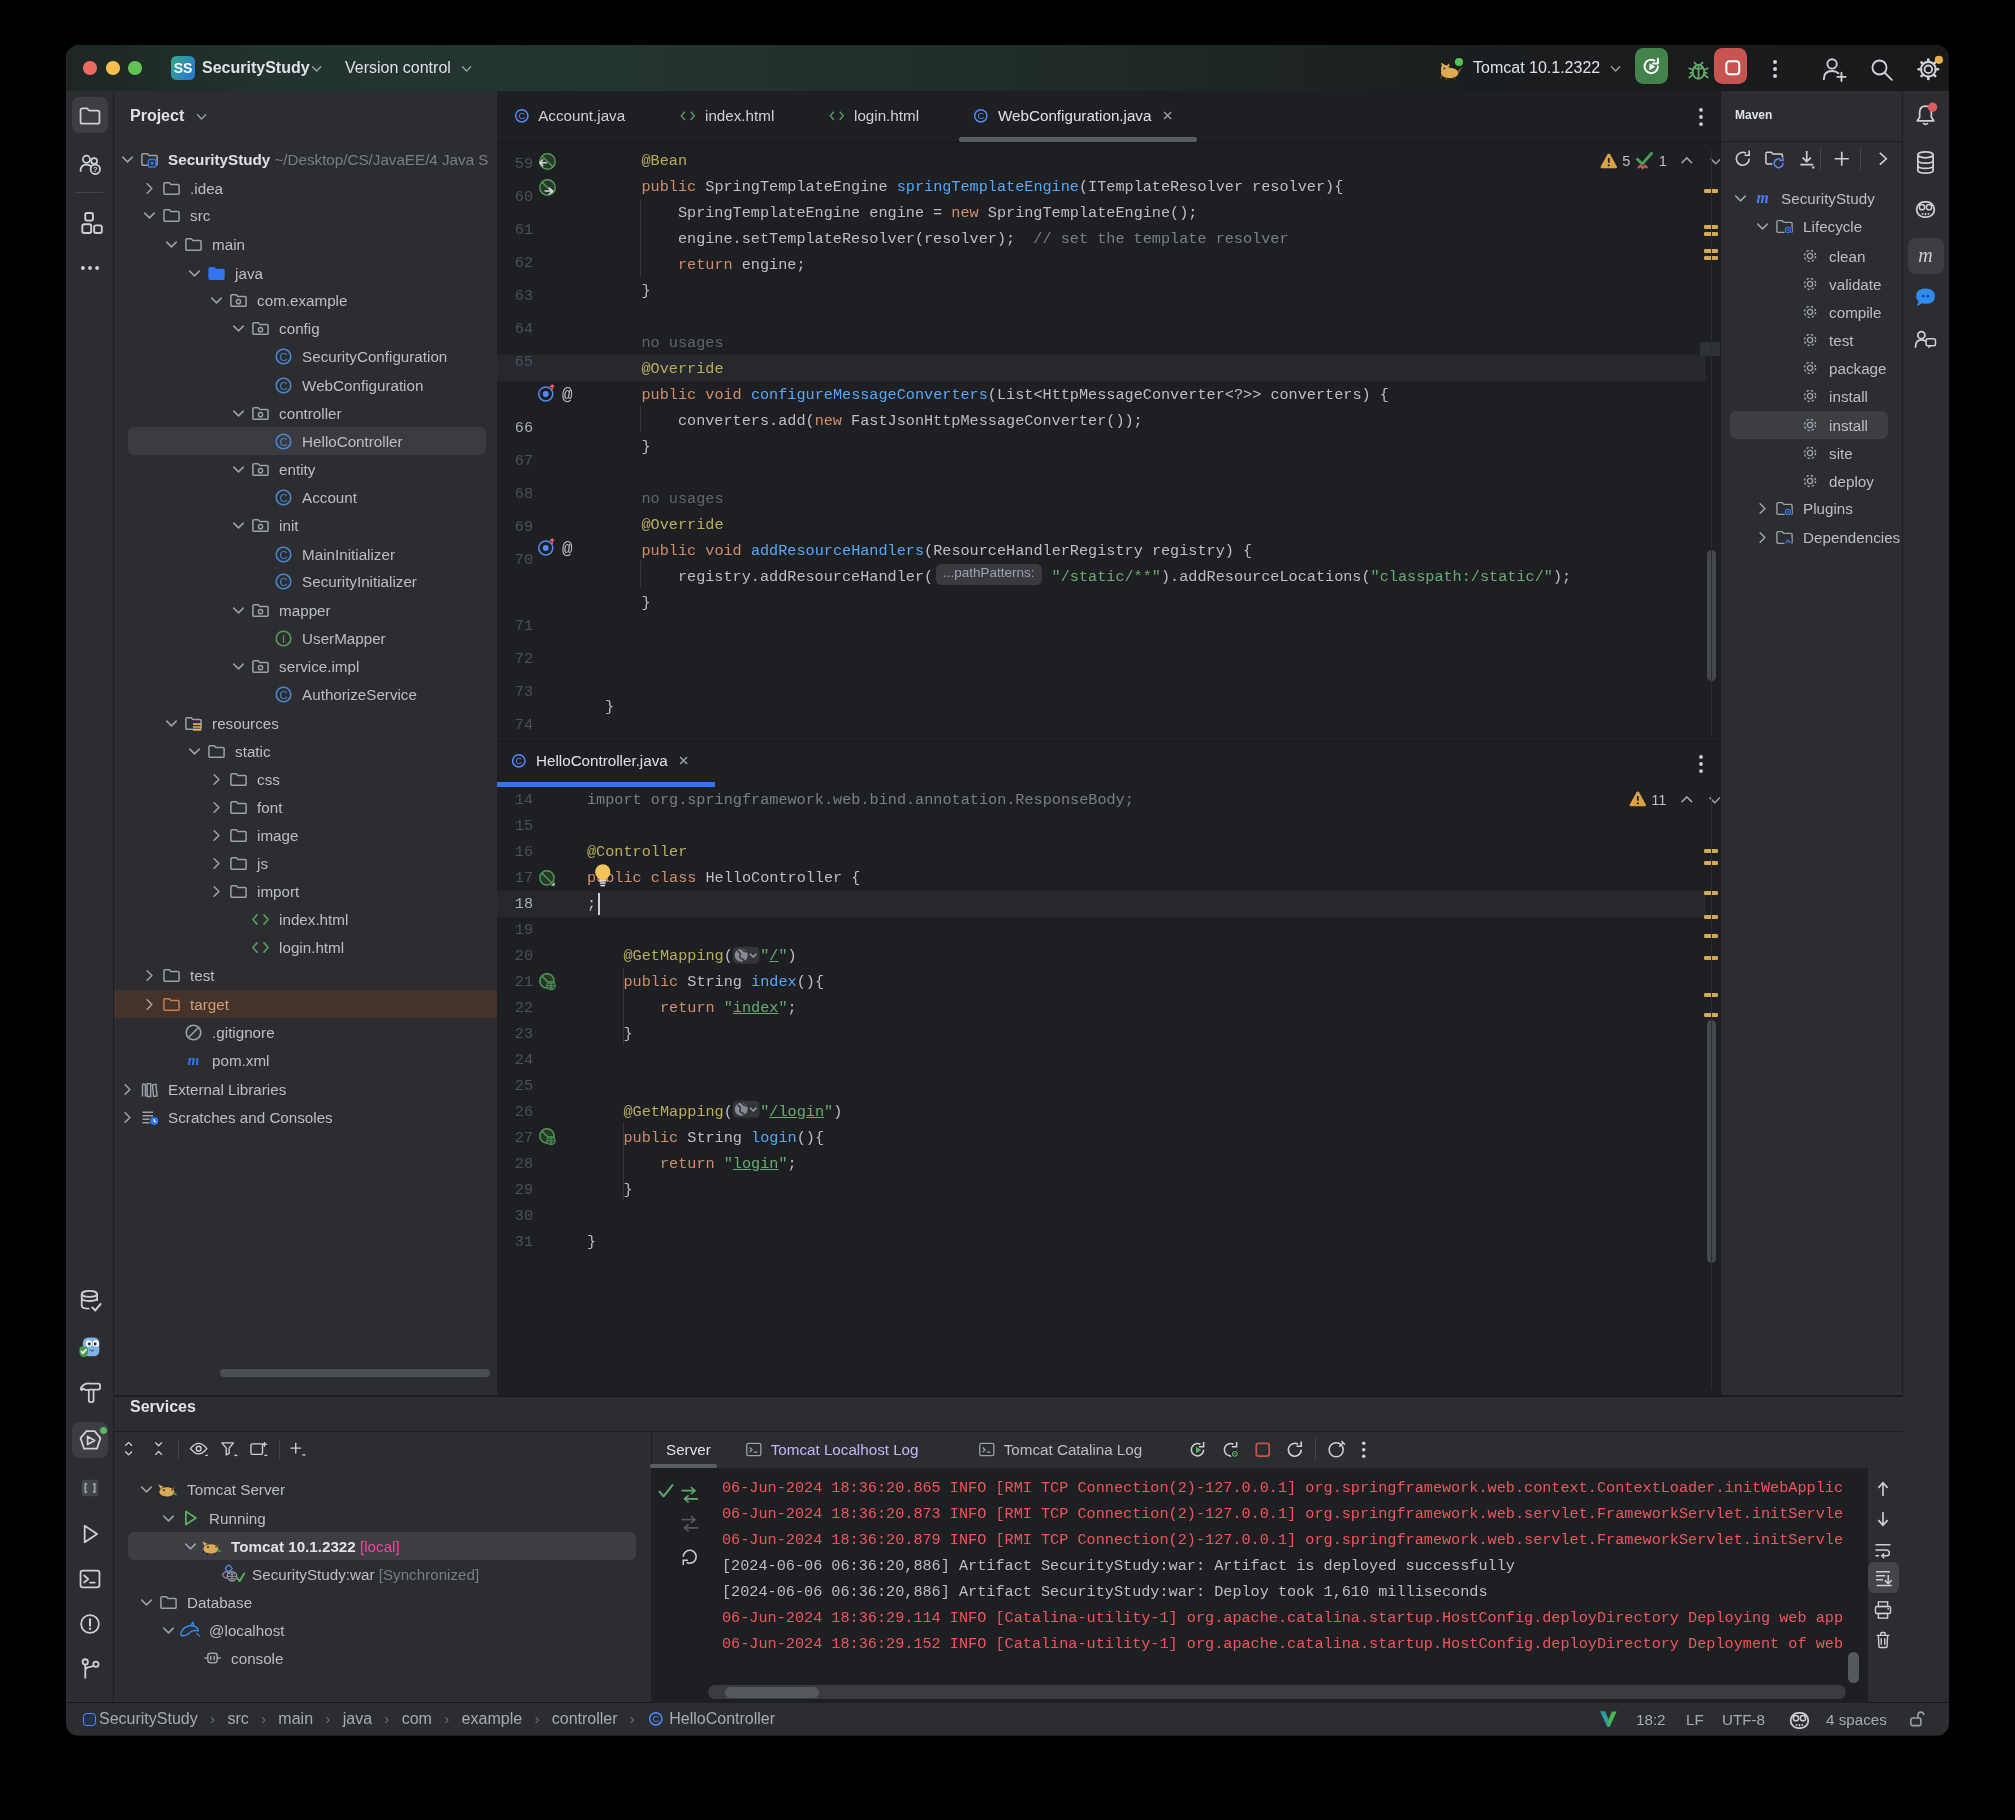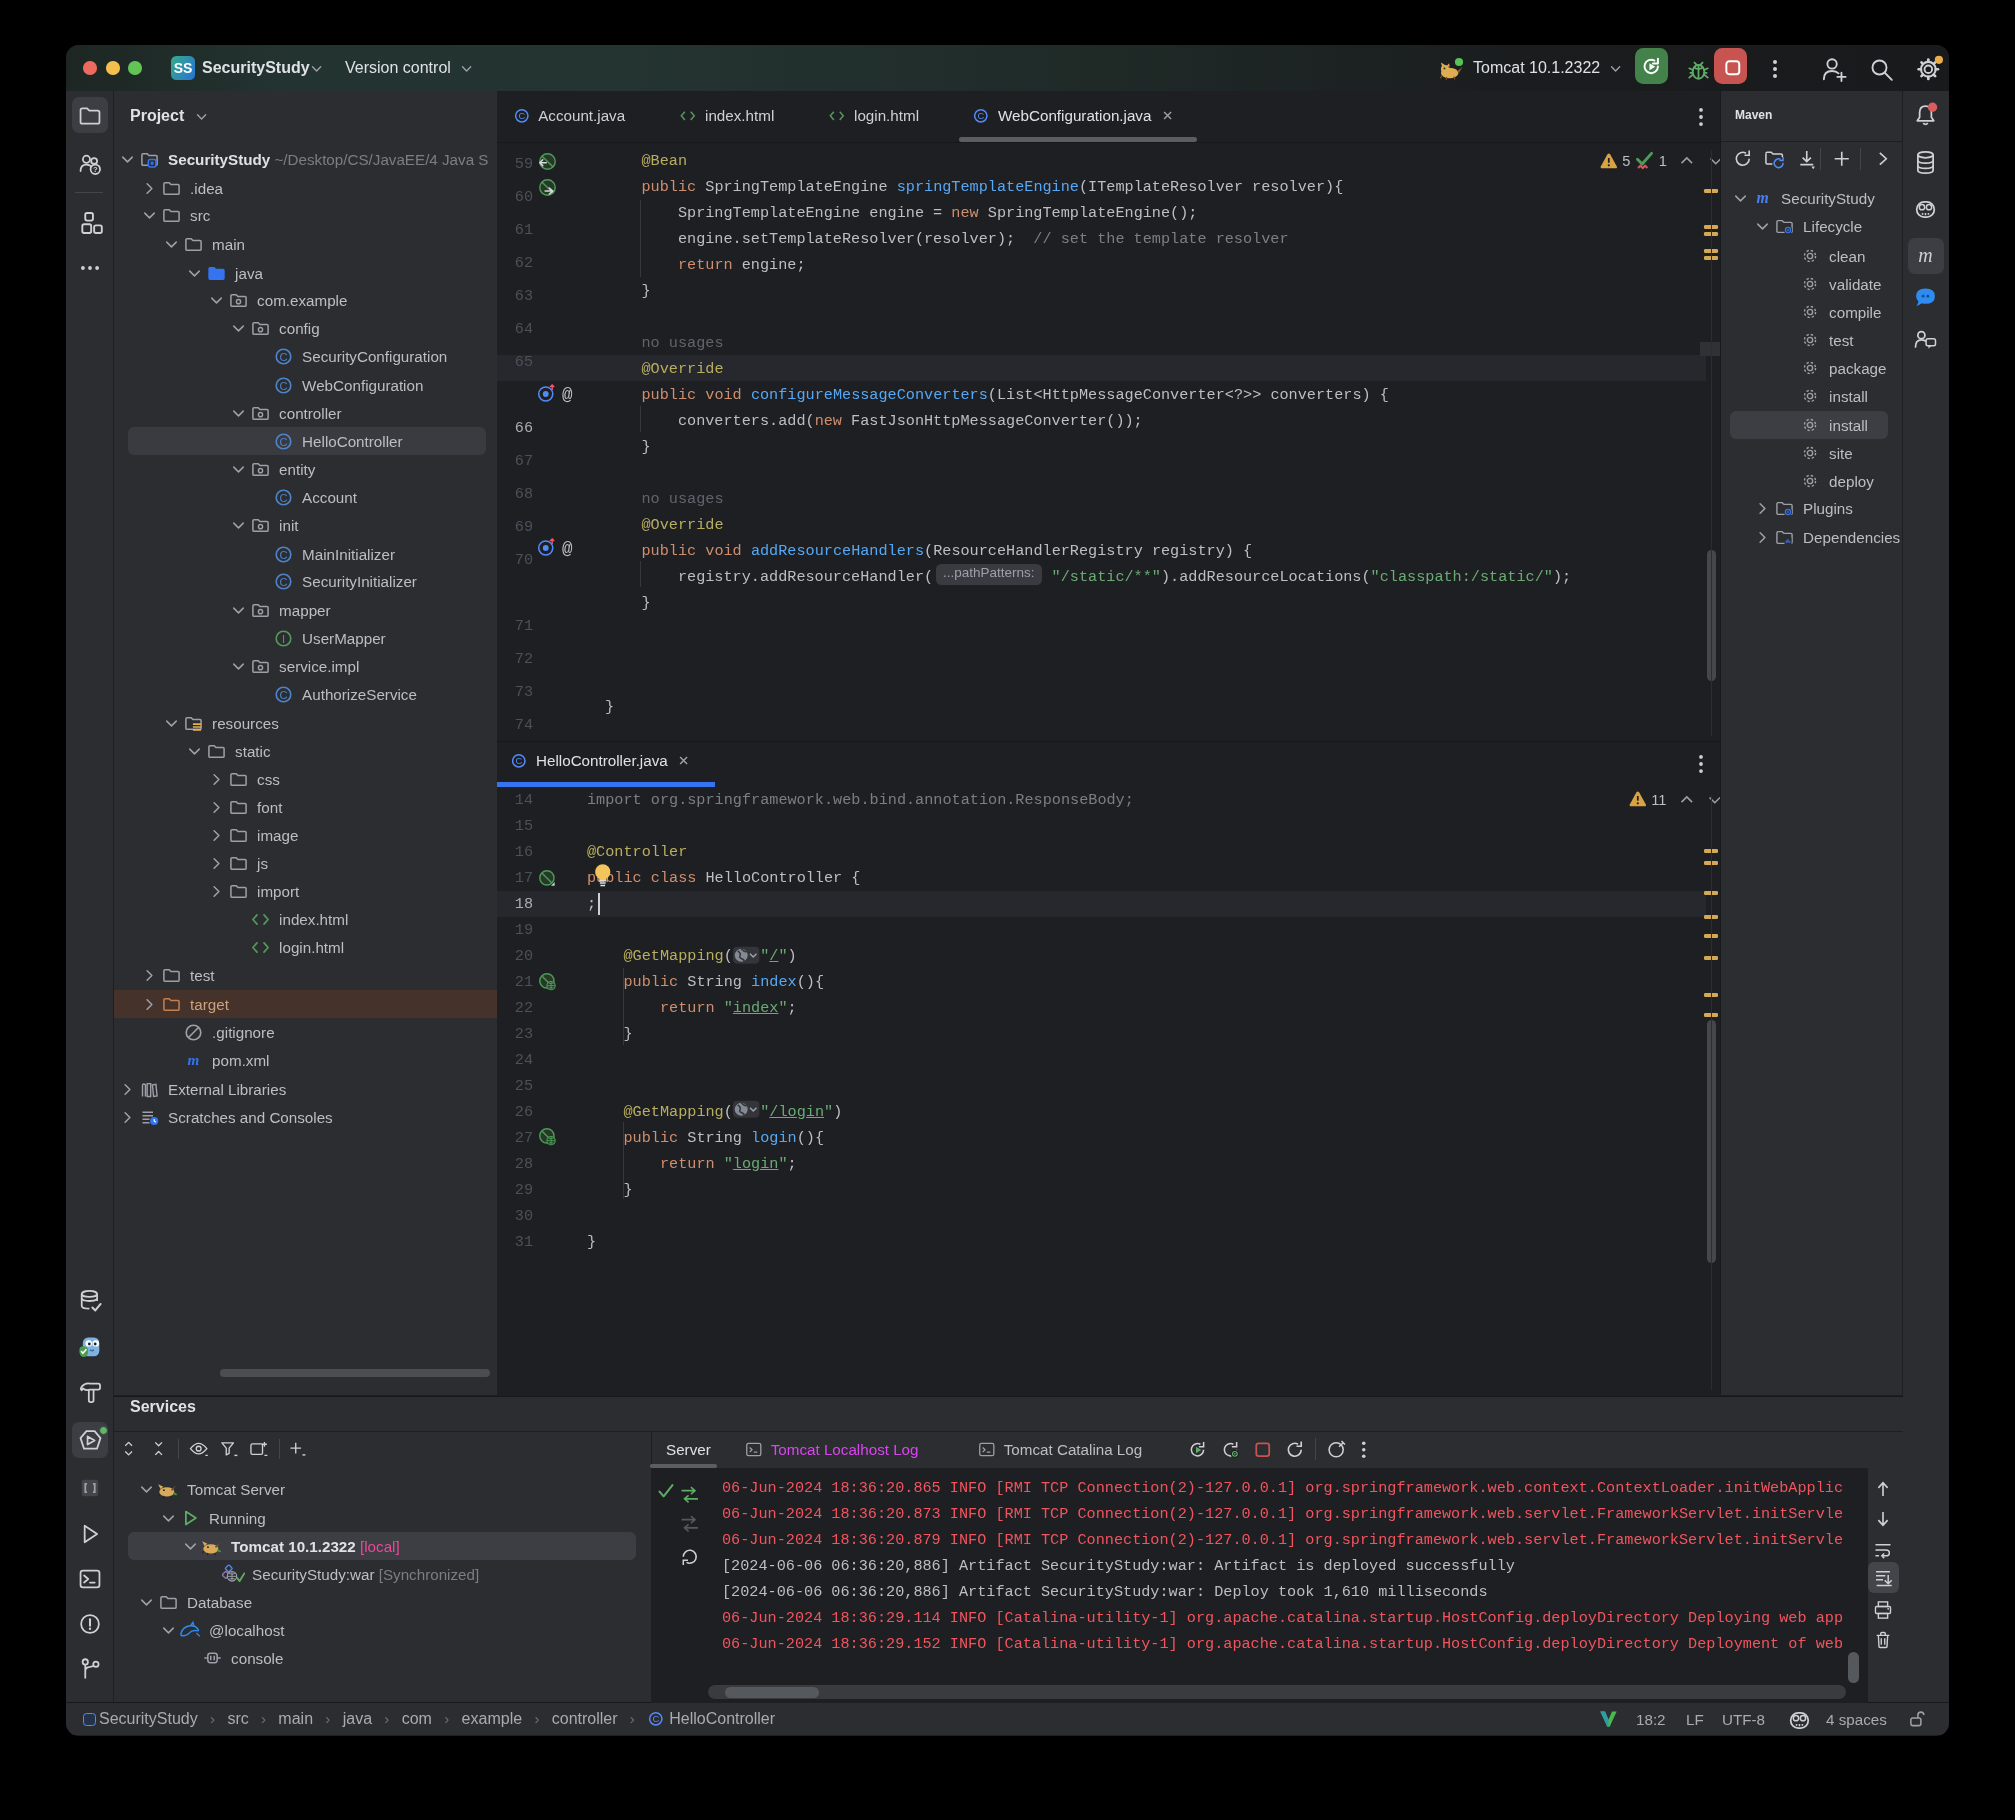--- a/index.html
+++ b/index.html
@@ -1215,21 +1215,21 @@
             <rect x="10" y="9" width="16" height="16" rx="4" fill="none" stroke="#9DA0A8" stroke-width="2.6"></rect>
             <path d="M15 13 L15 21 M21 13 L21 21" stroke="#9DA0A8" stroke-width="2.6"></path>
           </svg>
         </span>
         <span class="lbl">console</span>
       </div>
 <div class="a" style="left:651px;top:1432px;width:0.6px;height:271px;background:#1E1F22"></div>
 <div class="a" style="left:652px;top:1468px;width:1216px;height:235px;background:#1E1F22"></div>
 <div class="a ui" style="left:666px;top:1441px;color:#DFE1E5">Server</div>
 <div class="a" style="left:650px;top:1464px;width:67px;height:4.1px;border-radius:1.8px;background:#5A5D63"></div>
-<div class="a ui" style="left:745px;top:1441px;color:#d946ef"><svg width="17.6" height="17.6" viewBox="0 0 30 30" style="display:inline-block;vertical-align:-3.5px">
+<div class="a ui" style="left:745px;top:1441px;color:#c4b5fd"><svg width="17.6" height="17.6" viewBox="0 0 30 30" style="display:inline-block;vertical-align:-3.5px">
           <rect x="3" y="4" width="24" height="21" rx="3" fill="none" stroke="#9DA0A8" stroke-width="2.2"></rect>
           <path d="M8 11 L12 15 L8 19 M15 19 L21 19" stroke="#9DA0A8" stroke-width="2.2" fill="none"></path>
         </svg>&nbsp; Tomcat Localhost Log</div>
 <div class="a ui" style="left:978px;top:1441px;color:#BCBEC4"><svg width="17.6" height="17.6" viewBox="0 0 30 30" style="display:inline-block;vertical-align:-3.5px">
           <rect x="3" y="4" width="24" height="21" rx="3" fill="none" stroke="#9DA0A8" stroke-width="2.2"></rect>
           <path d="M8 11 L12 15 L8 19 M15 19 L21 19" stroke="#9DA0A8" stroke-width="2.2" fill="none"></path>
         </svg>&nbsp; Tomcat Catalina Log</div>
 <div class="a" style="left:1186px;top:1438px">
         <svg width="23.5" height="23.5" viewBox="0 0 40 40">
           <path d="M30 20 A10.5 10.5 0 1 1 24.5 10.7" fill="none" stroke="#CED0D6" stroke-width="2.6"></path>

